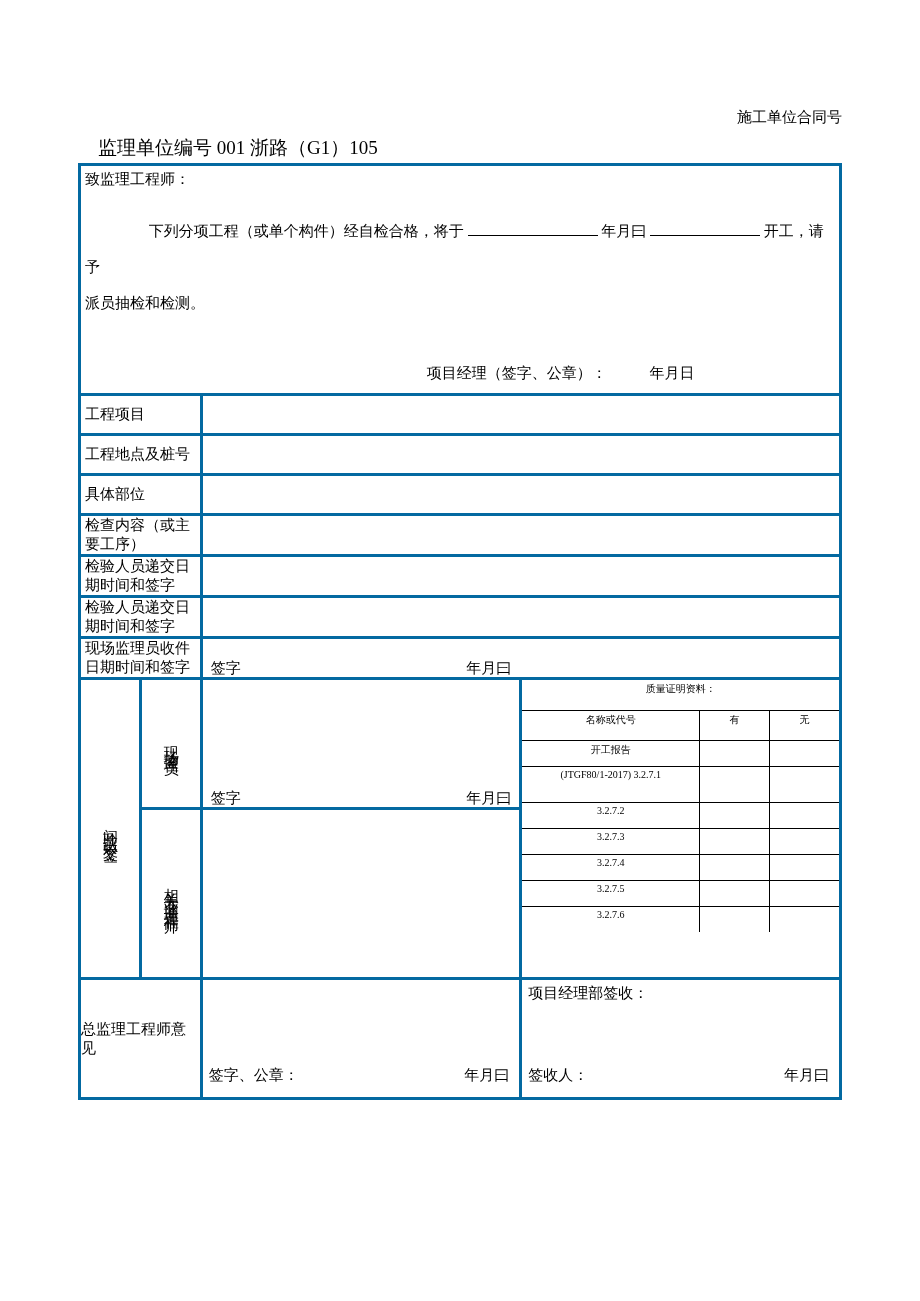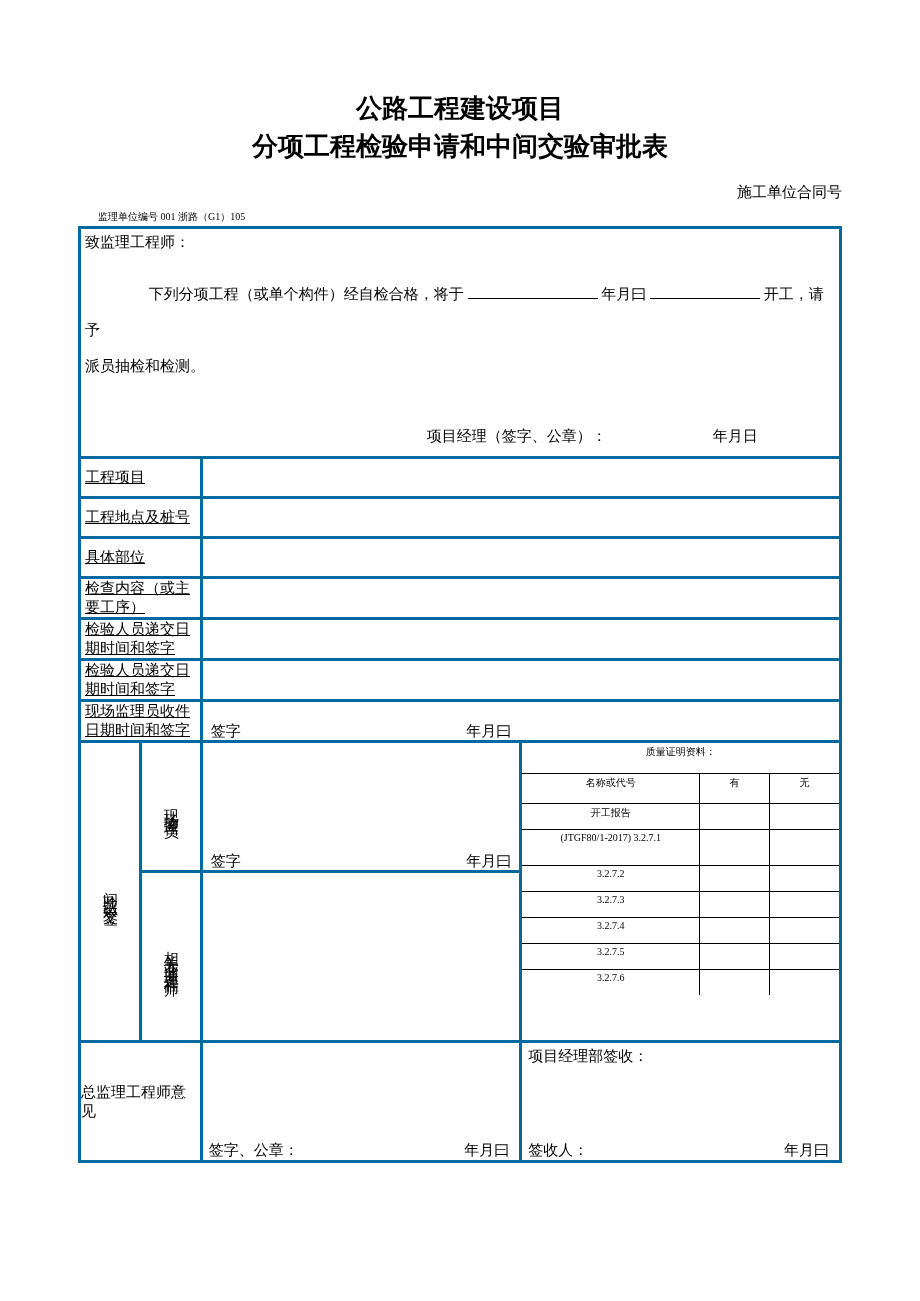--- a/index.html
+++ b/index.html
@@ -23,21 +23,21 @@
     font-weight: bold;
     line-height: 1.45;
     font-family: "SimHei","Microsoft YaHei","SimSun",serif;
   }
   .sub-center {
     text-align: right;
     margin: 18px 0 8px 0;
     font-size: 15px;
   }
   .ref-line {
-    font-size: 10px;
+    font-size: 19px;
     padding-left: 20px;
     padding-bottom: 2px;
   }
   .main-table {
     border-collapse: collapse;
     width: 100%;
   }
   .main-table td {
     border: 3px solid #0369a1;
     padding: 0;
@@ -55,23 +55,23 @@
   .u1 { width: 130px; }
   .u2 { width: 110px; }
   .sig-row {
     position: absolute;
     bottom: 10px;
     left: 0; right: 0;
     display: flex;
   }
   .sig-left { width: 40%; }
   .sig-mid { width: 35%; text-align: center; }
-  .sig-rt { width: 25%; text-align: center; padding-right: 18px; }
-
-  .field-label { height: 40px; vertical-align: middle; padding-left: 4px !important; text-decoration: underline; }
+  .sig-rt { width: 25%; text-align: left; padding-right: 18px; }
+
+  .field-label { height: 40px; vertical-align: middle; padding-left: 4px !important; }
   .field-val { height: 40px; }
 
   .complex-row td { vertical-align: top; }
   .vlabel {
     writing-mode: vertical-rl;
     text-orientation: upright;
     letter-spacing: 4px;
     text-align: center;
     margin: 0 auto;
     font-size: 15px;
@@ -99,34 +99,30 @@
     font-size: 10px;
     padding: 2px 0;
   }
 
   .footer-row td { height: 120px; }
   .footer-left { vertical-align: middle; }
   .footer-mid, .footer-right { position: relative; vertical-align: top; margin-left: 8px; }
   .fr-top { padding: 4px 6px; }
   .fr-bot {
     position: absolute;
-    left: 6px; right: 10px; bottom: 0;
+    left: 6px; right: 10px; bottom: 12px;
     display: flex;
     justify-content: space-between;
   }
 </style>
 </head>
 <body>
 
 <div class="page">
 
-  <div class="title-block">
-    <div class="title-line">公路工程建设项目</div>
-    <div class="title-line">分项工程检验申请和中间交验审批表</div>
-  </div>
 
   <div class="sub-center">施工单位合同号</div>
 
   <div class="ref-line">监理单位编号 001 浙路（G1）105</div>
 
   <table class="main-table">
 
     <tbody>
         <tr>
       <td class="top-cell" colspan="4">

